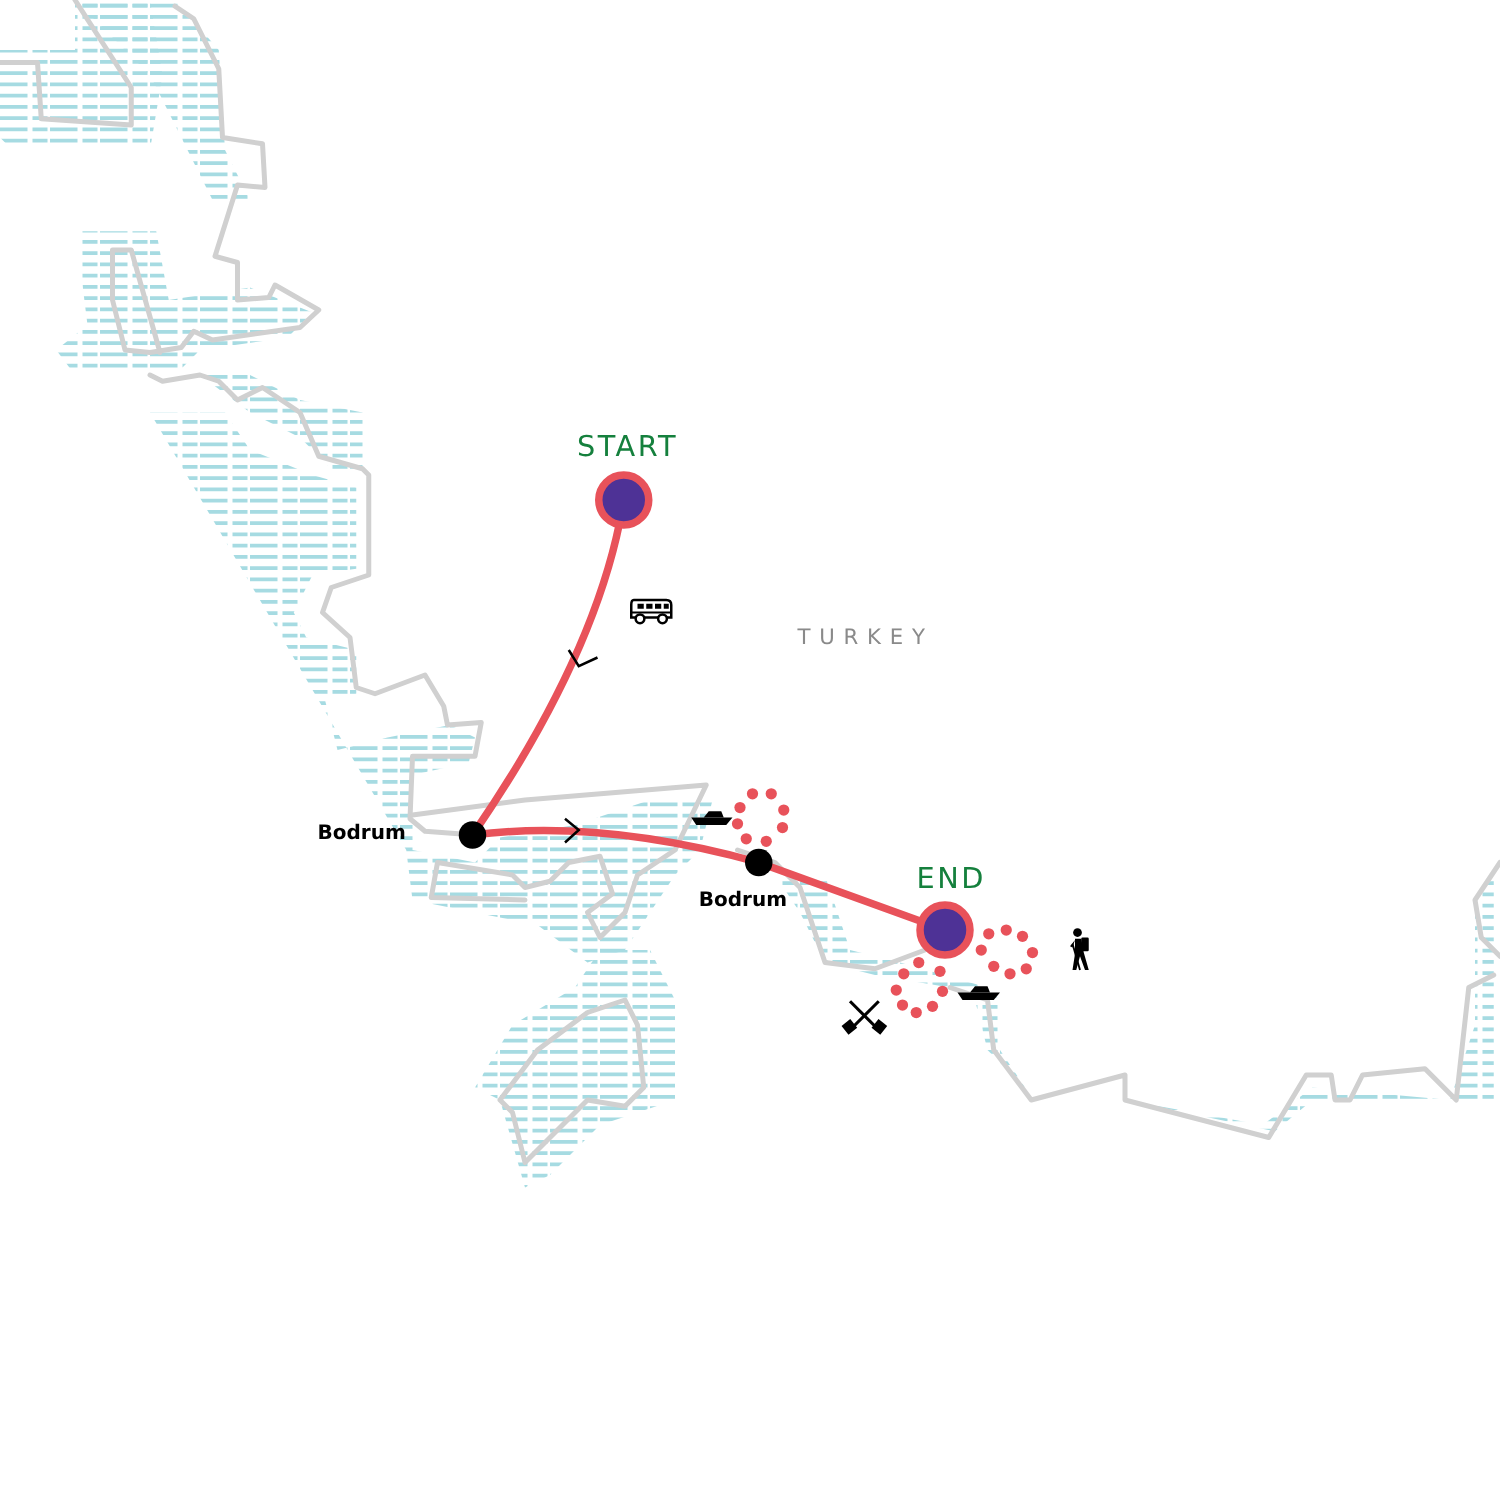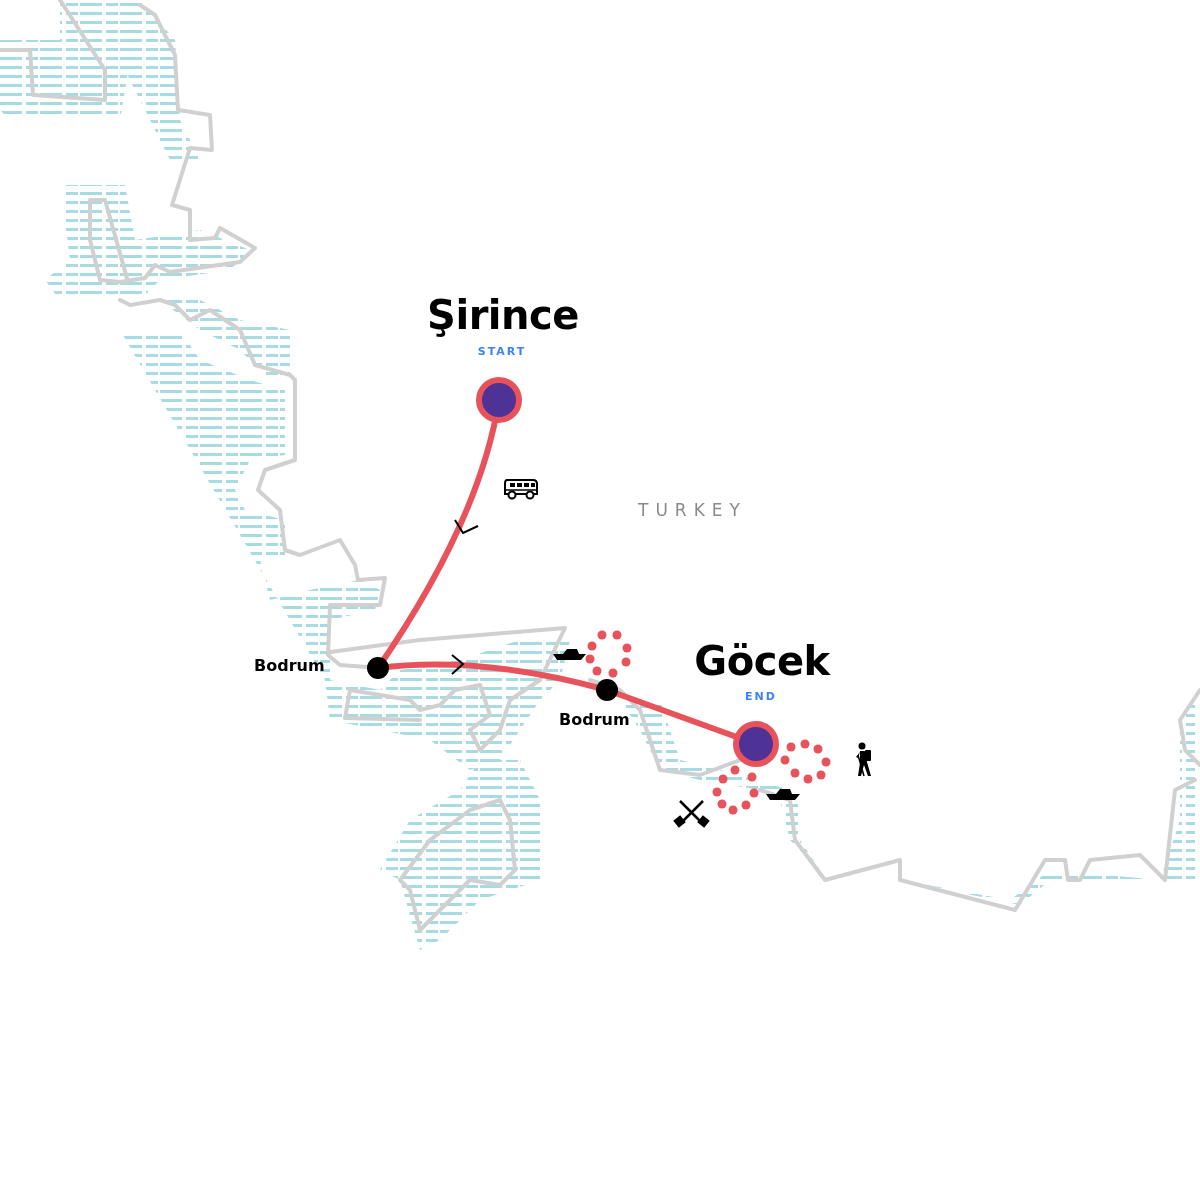--- a/index.html
+++ b/index.html
@@ -1,20 +1,20 @@
 <!DOCTYPE html>
 <html><head>
 <meta charset="utf-8">
 <style>
   html,body{margin:0;padding:0;background:#ffffff;}
   #map{position:relative;width:1200px;height:1200px;overflow:hidden;background:#fff;font-family:"DejaVu Sans","Liberation Sans",sans-serif;}
   svg{position:absolute;left:0;top:0;}
   .label{position:absolute;white-space:nowrap;}
   .city-major{font-weight:bold;font-size:40px;color:#000;letter-spacing:-0.5px;transform:translateX(-50%);}
-  .tag{font-weight:bold;font-size:11px;letter-spacing:2px;color:#3b82f6;transform:translateX(-50%);}
+  .tag{font-weight:normal;font-size:23px;letter-spacing:2px;color:#15803d;transform:translateX(-50%);}
   .city-minor{font-weight:bold;font-size:16px;color:#000;}
   .country{font-size:17px;letter-spacing:7px;color:#8a8a8a;text-align:right;}
 </style>
 </head>
 <body>
 
 <div id="map">
 <svg width="1200" height="1200" viewBox="0 0 1200 1200">
   <defs>
     <pattern id="water" width="40" height="9" patternUnits="userSpaceOnUse">
@@ -125,23 +125,21 @@
   </g>
 
   <g transform="translate(675,796)" stroke="#000" stroke-width="2.5" fill="#000">
     <line x1="5" y1="5" x2="28" y2="28"></line>
     <line x1="28" y1="5" x2="5" y2="28"></line>
     <path d="M0,25 L5,21 L9,26 L4,30 Z"></path>
     <path d="M33,25 L28,21 L24,26 L29,30 Z"></path>
   </g>
 </svg>
 
-<div class="label city-major" style="left:503px;top:292px;">Şirince</div>
 <div class="label tag" style="left:502px;top:345px;">START</div>
 
-<div class="label city-major" style="left:762px;top:638px;">Göcek</div>
 <div class="label tag" style="left:761px;top:690px;">END</div>
 
 <div class="label city-minor" style="left:254px;top:656px;">Bodrum</div>
 <div class="label city-minor" style="left:559px;top:710px;">Bodrum</div>
 
 <div class="label country" style="left:638px;top:500px;">TURKEY</div>
 </div>
 
 </body></html>

